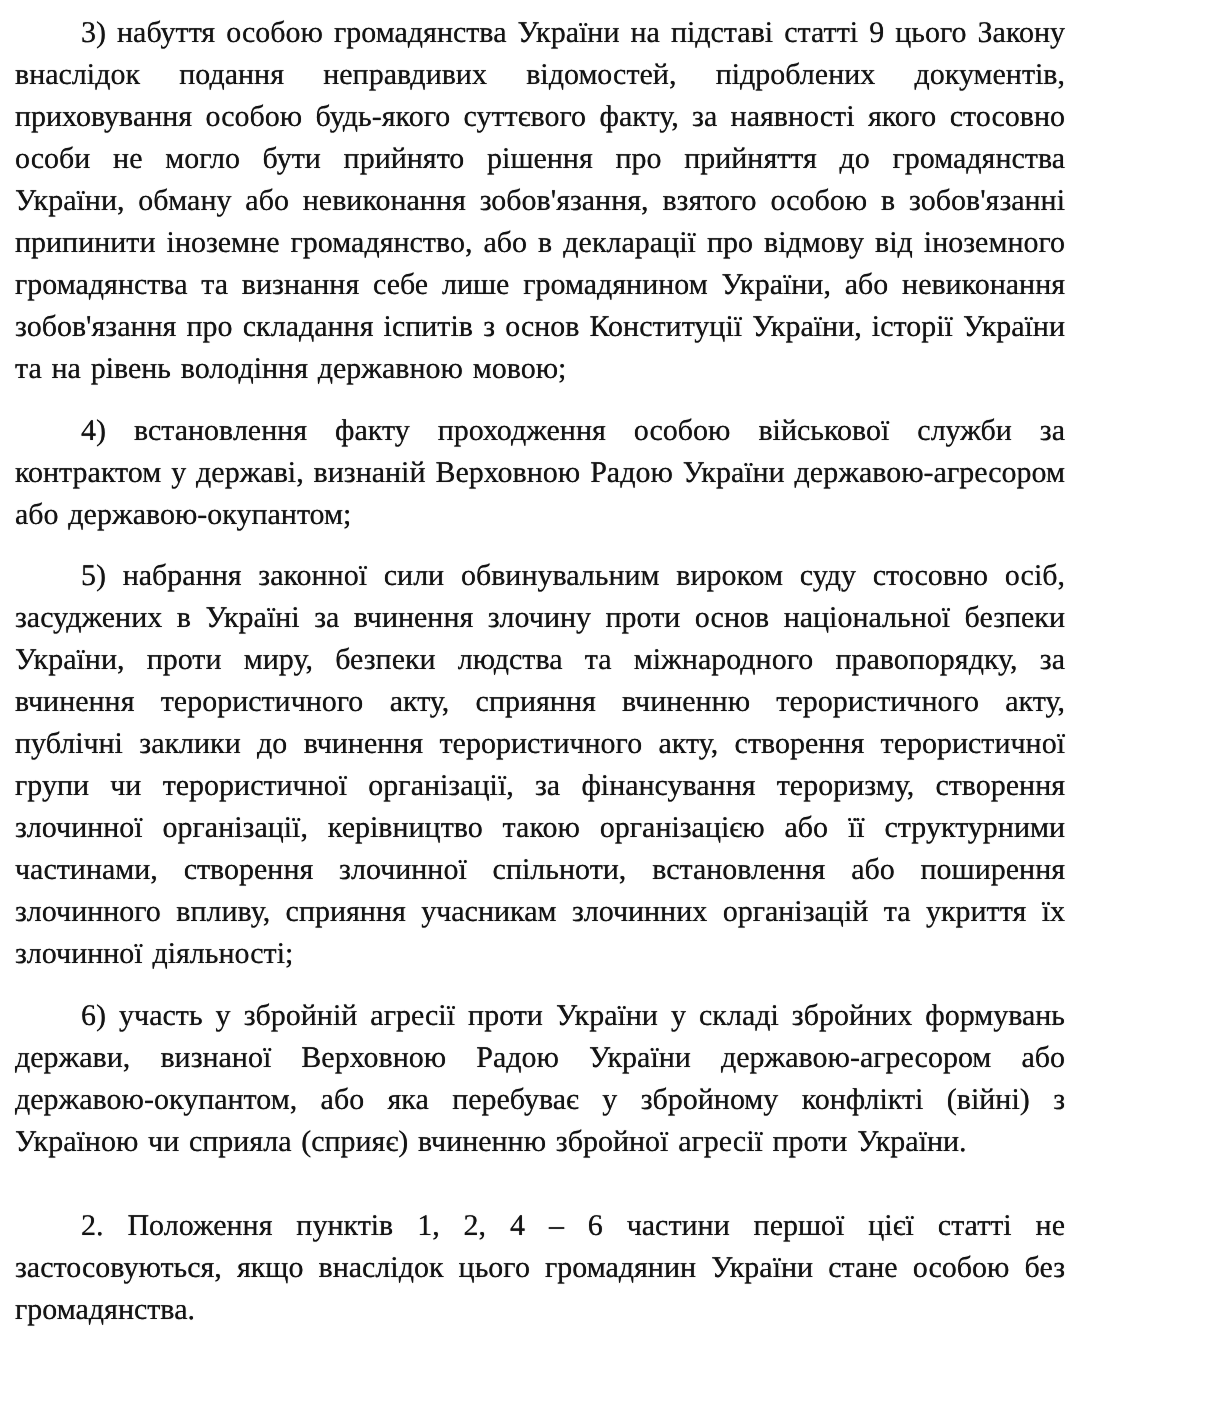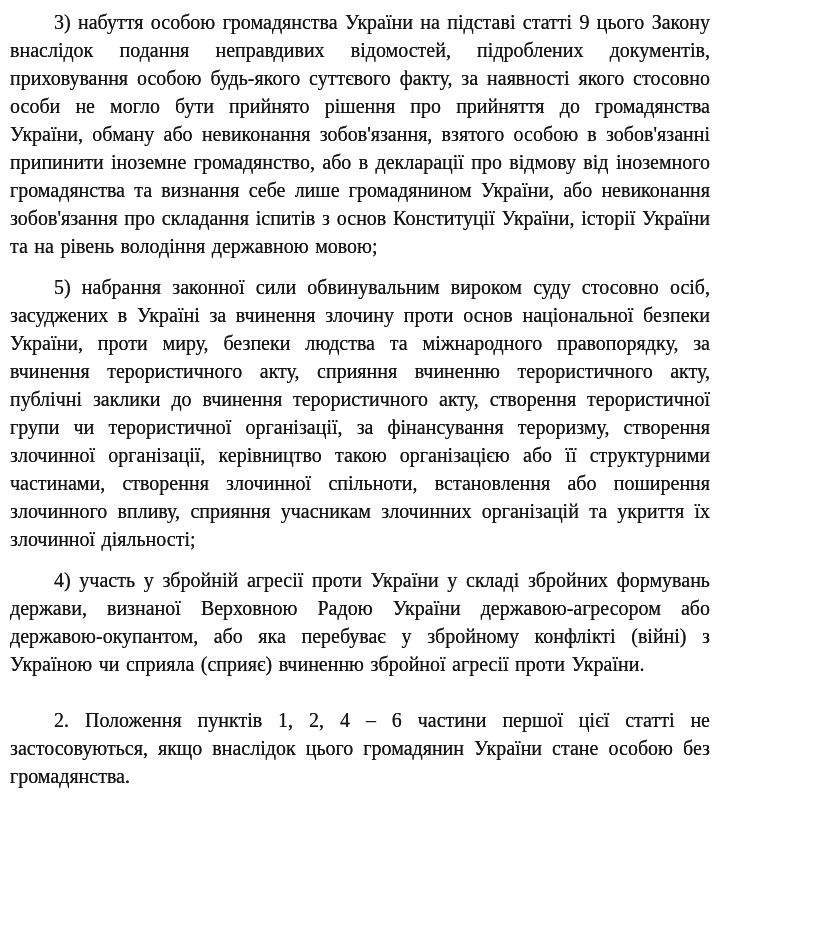--- a/index.html
+++ b/index.html
@@ -34,20 +34,21 @@
   .para:last-child {
     margin-bottom: 0;
   }
 </style>
 </head>
 <body>
 
 <div class="page">
   <p class="para">3) набуття особою громадянства України на підставі статті 9 цього Закону внаслідок подання неправдивих відомостей, підроблених документів, приховування особою будь-якого суттєвого факту, за наявності якого стосовно особи не могло бути прийнято рішення про прийняття до громадянства України, обману або невиконання зобов'язання, взятого особою в зобов'язанні припинити іноземне громадянство, або в декларації про відмову від іноземного громадянства та визнання себе лише громадянином України, або невиконання зобов'язання про складання іспитів з основ Конституції України, історії України та на рівень володіння державною мовою;</p>
 
+  <p class="para">4) встановлення факту проходження особою військової служби за контрактом у державі, визнаній Верховною Радою України державою-агресором або державою-окупантом;</p>
 
   <p class="para">5) набрання законної сили обвинувальним вироком суду стосовно осіб, засуджених в Україні за вчинення злочину проти основ національної безпеки України, проти миру, безпеки людства та міжнародного правопорядку, за вчинення терористичного акту, сприяння вчиненню терористичного акту, публічні заклики до вчинення терористичного акту, створення терористичної групи чи терористичної організації, за фінансування тероризму, створення злочинної організації, керівництво такою організацією або її структурними частинами, створення злочинної спільноти, встановлення або поширення злочинного впливу, сприяння учасникам злочинних організацій та укриття їх злочинної діяльності;</p>
 
-  <p class="para">4) участь у збройній агресії проти України у складі збройних формувань держави, визнаної Верховною Радою України державою-агресором або державою-окупантом, або яка перебуває у збройному конфлікті (війні) з Україною чи сприяла (сприяє) вчиненню збройної агресії проти України.</p>
+  <p class="para">6) участь у збройній агресії проти України у складі збройних формувань держави, визнаної Верховною Радою України державою-агресором або державою-окупантом, або яка перебуває у збройному конфлікті (війні) з Україною чи сприяла (сприяє) вчиненню збройної агресії проти України.</p>
 
   <p class="para section">2. Положення пунктів 1, 2, 4 – 6 частини першої цієї статті не застосовуються, якщо внаслідок цього громадянин України стане особою без громадянства.</p>
 
 </div>
 
 </body></html>

